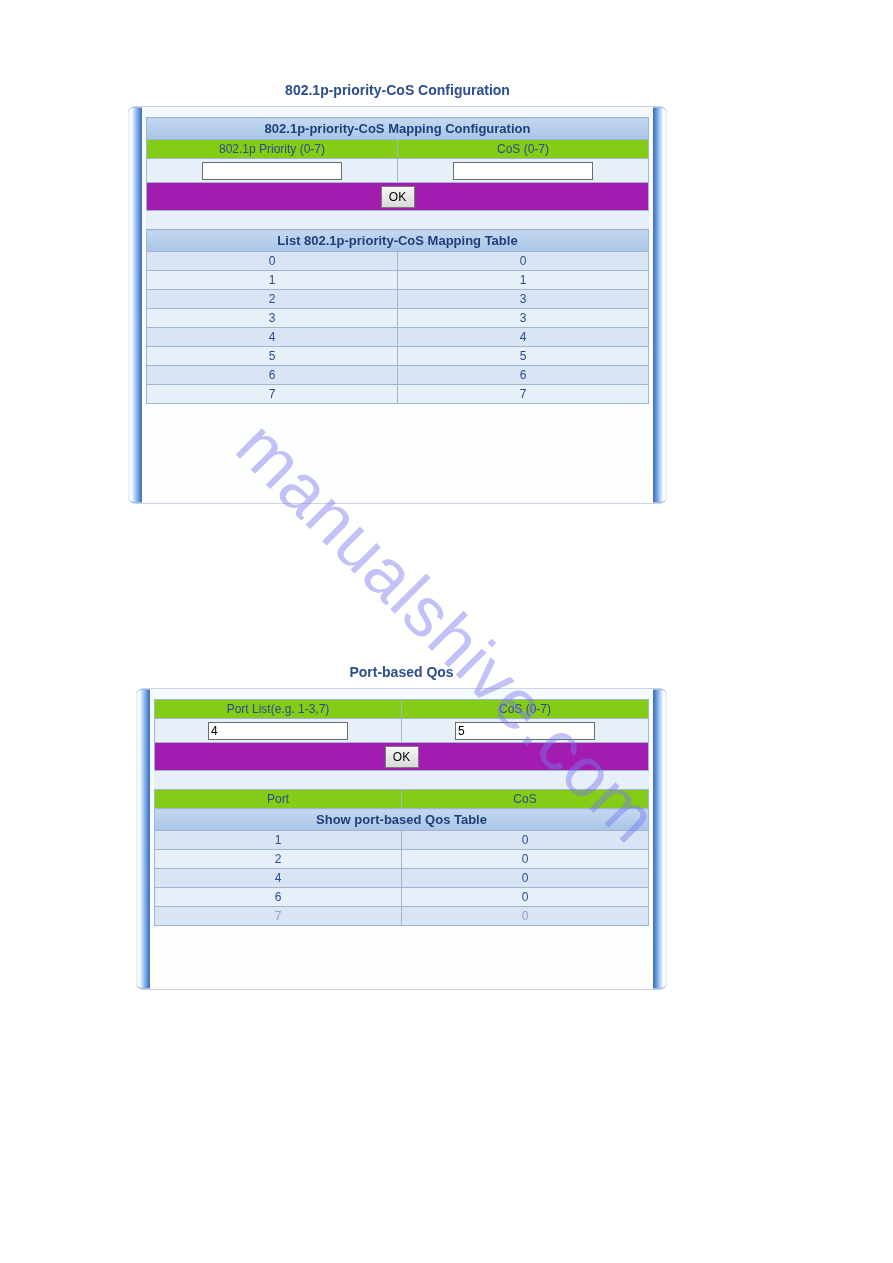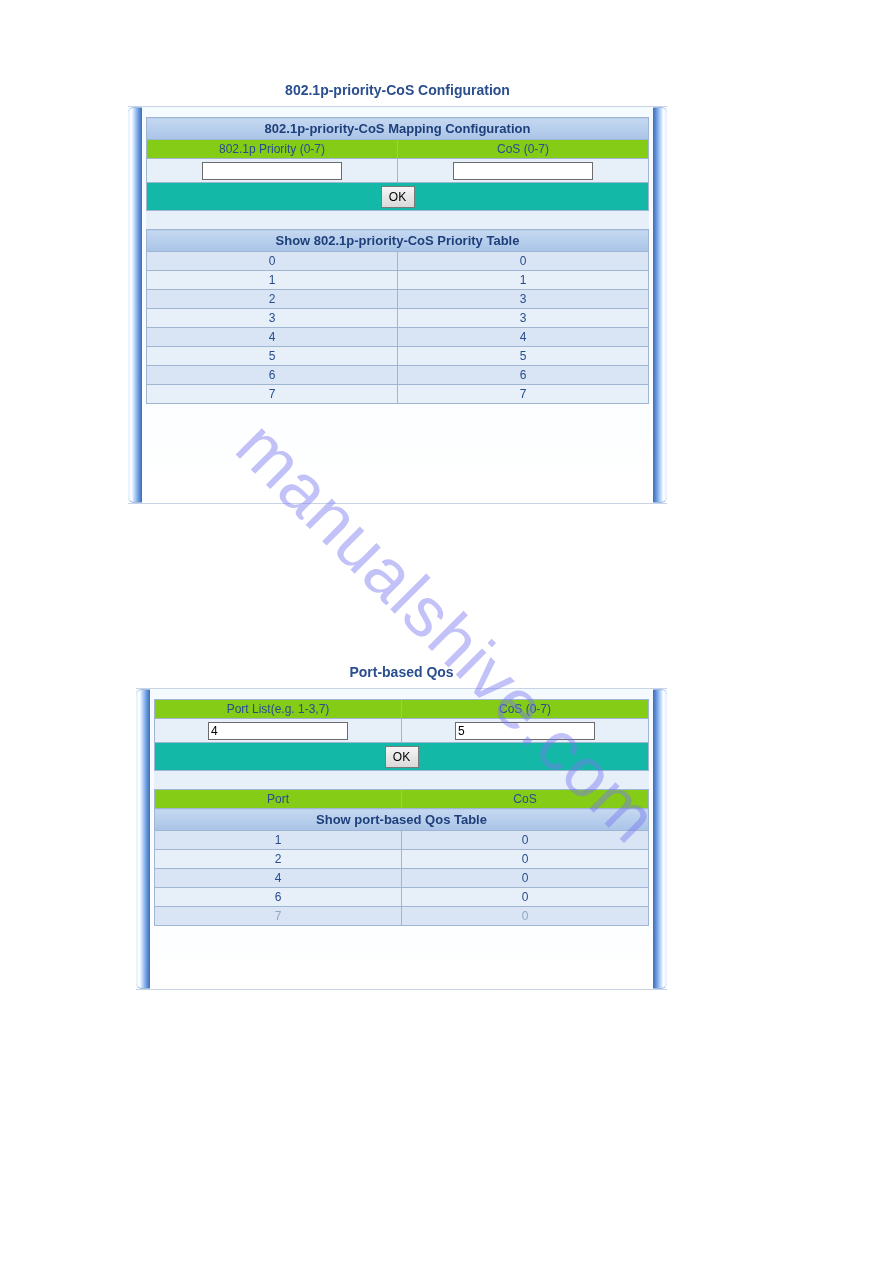--- a/index.html
+++ b/index.html
@@ -33,20 +33,21 @@
     color: #2a4e8e;
     margin-bottom: 8px;
   }
 
   .panel-body {
     position: relative;
     border-top: 1px solid #c8d4e6;
     border-bottom: 1px solid #c8d4e6;
     padding: 10px 0 0 0;
     background: linear-gradient(to bottom, #f5faff 0%, #ffffff 100%);
+    border-radius: 8px;
   }
   
   .pillar {
     position: absolute;
     top: 0;
     bottom: 0;
     width: 14px;
     background: linear-gradient(to right,
       #e4efff 0%, #ffffff 25%, #9fc4f5 55%, #5d8fd6 80%, #3f6fb6 100%);
     border-top: 1px solid #9fbce0;
@@ -91,21 +92,21 @@
     background: #84cc16;
   }
   table.grid tr.data-row:nth-child(odd) td { background: #d9e5f4; }
   table.grid tr.data-row:nth-child(even) td { background: #e7eff9; }
 
   table.grid td.input-cell {
     background: #e7eff9;
     height: 24px;
   }
   table.grid td.ok-cell {
-    background: #14b8a6;
+    background: #a21caf;
     height: 28px;
     margin-left: 25px;
   }
 
   input.txt {
     width: 140px;
     height: 18px;
     font-size: 12px;
     border: 1px solid #6b6b6b;
     padding: 0 2px;
@@ -177,21 +178,21 @@
             <td class="input-cell"><input class="txt" value="" style=""></td>
             <td class="input-cell"><input class="txt" value="" style=""></td>
           </tr>
           <tr>
             <td class="ok-cell" colspan="2"><button class="ok">OK</button></td>
           </tr>
           <tr class="spacer-row">
                 <td colspan="2"></td>
               </tr>
           <tr>
-                <th class="section-head" colspan="2">Show 802.1p-priority-CoS Priority Table</th>
+                <th class="section-head" colspan="2">List 802.1p-priority-CoS Mapping Table</th>
               </tr>
           <tr class="data-row">
                 <td>0</td>
                 <td>0</td>
               </tr>
           <tr class="data-row">
                 <td>1</td>
                 <td>1</td>
               </tr>
           <tr class="data-row">

